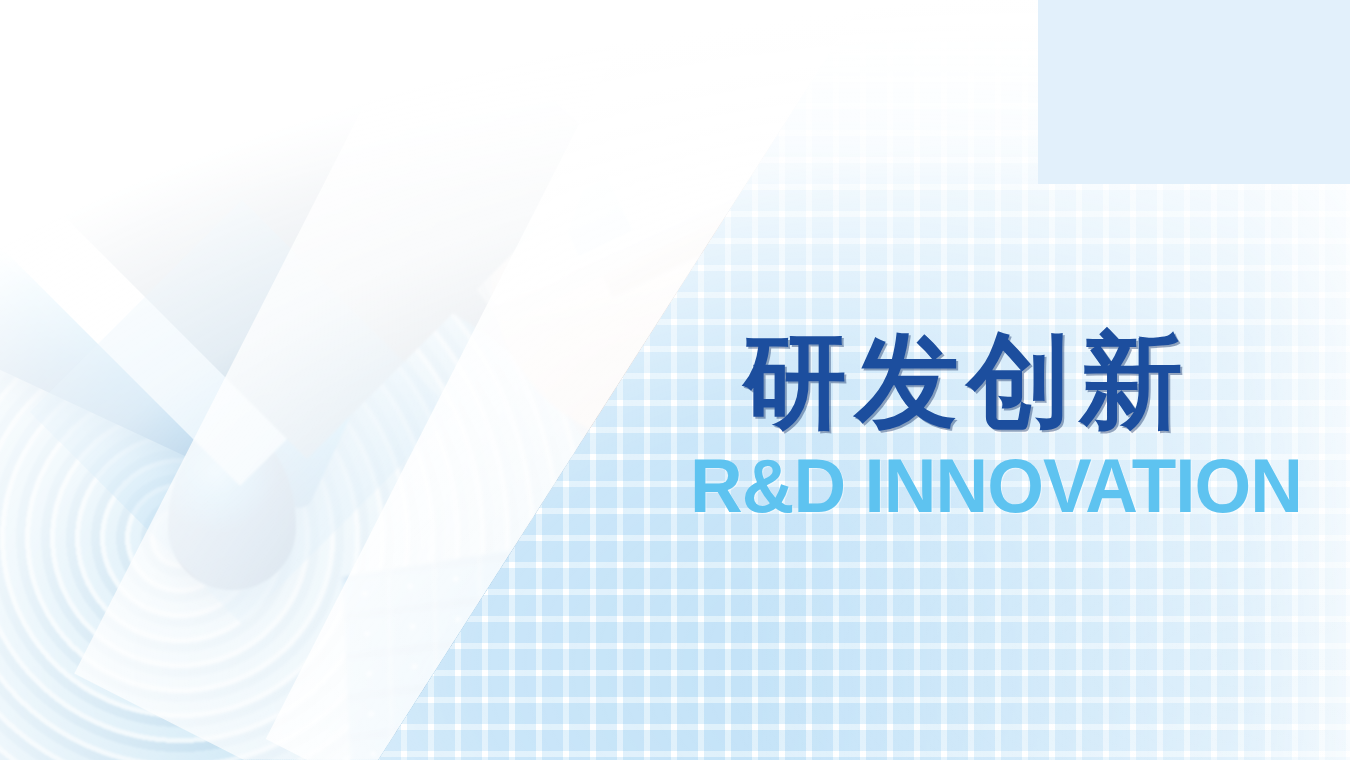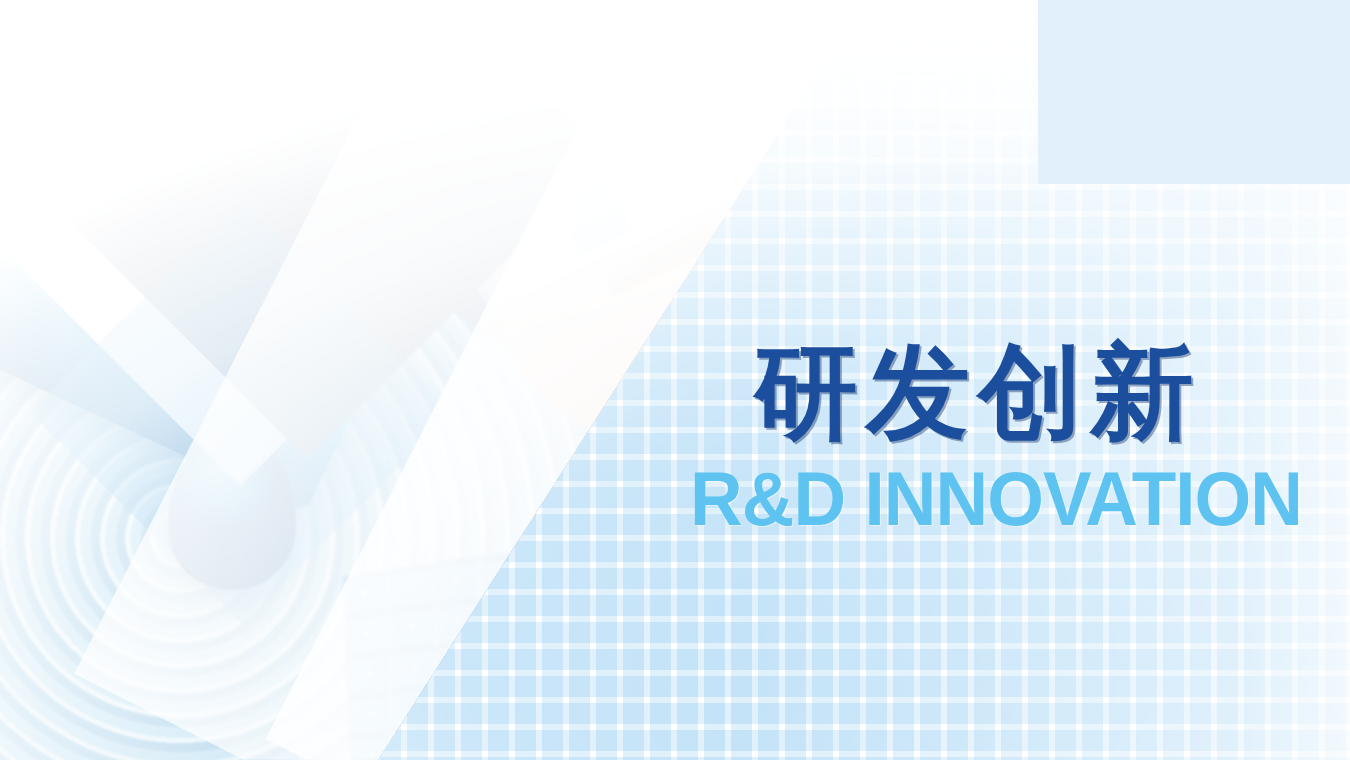--- a/index.html
+++ b/index.html
@@ -186,21 +186,21 @@
   .logo-panel{
     position:absolute;left:1038px;top:0;width:312px;height:184px;
     background:#e2f0fb;
   }
 
   
   .headline{
     position:absolute;left:742px;top:324px;width:600px;
   }
   .title-cn{
-    margin:12px;
+    margin:1px;
     font-family:"Liberation Sans","DejaVu Sans",sans-serif;
     font-weight:700;
     font-size:104px;
     line-height:112px;
     letter-spacing:8px;
     color:#1c4e9e;
     white-space:nowrap;
     text-shadow:2px 2px 0 rgba(10,40,95,.40);
   }
   .title-en{

